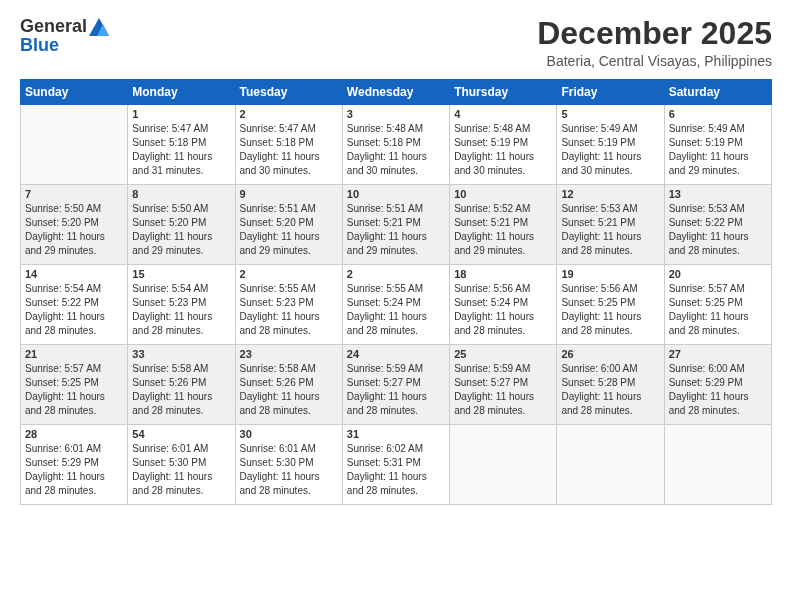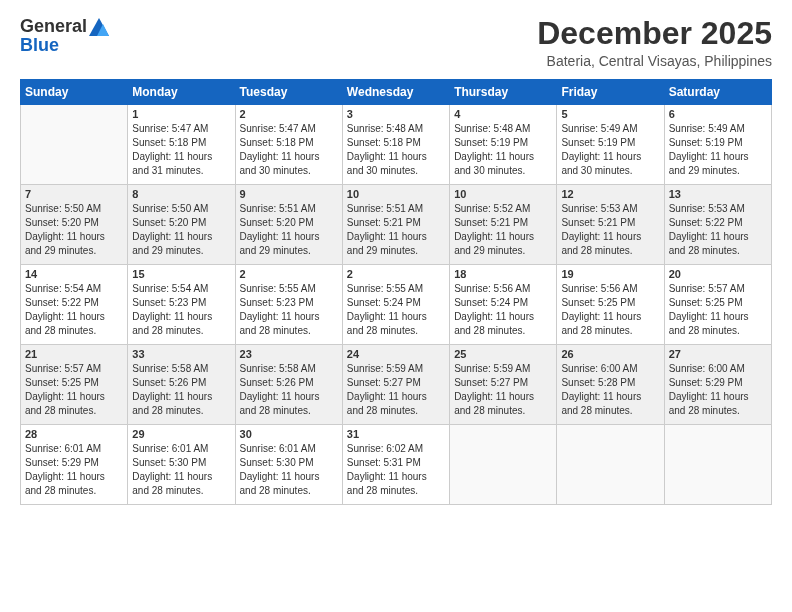--- a/index.html
+++ b/index.html
@@ -256,21 +256,21 @@
             <span class="day-number">27</span>
             <div class="day-info">Sunrise: 6:00 AM<br>Sunset: 5:29 PM<br>Daylight: 11 hours and 28 minutes.</div>
           </td>
         </tr>
         <tr class="row-white">
           <td>
             <span class="day-number">28</span>
             <div class="day-info">Sunrise: 6:01 AM<br>Sunset: 5:29 PM<br>Daylight: 11 hours and 28 minutes.</div>
           </td>
           <td>
-            <span class="day-number">29</span>
+            <span class="day-number">54</span>
             <div class="day-info">Sunrise: 6:01 AM<br>Sunset: 5:30 PM<br>Daylight: 11 hours and 28 minutes.</div>
           </td>
           <td>
             <span class="day-number">30</span>
             <div class="day-info">Sunrise: 6:01 AM<br>Sunset: 5:30 PM<br>Daylight: 11 hours and 28 minutes.</div>
           </td>
           <td>
             <span class="day-number">31</span>
             <div class="day-info">Sunrise: 6:02 AM<br>Sunset: 5:31 PM<br>Daylight: 11 hours and 28 minutes.</div>
           </td>

